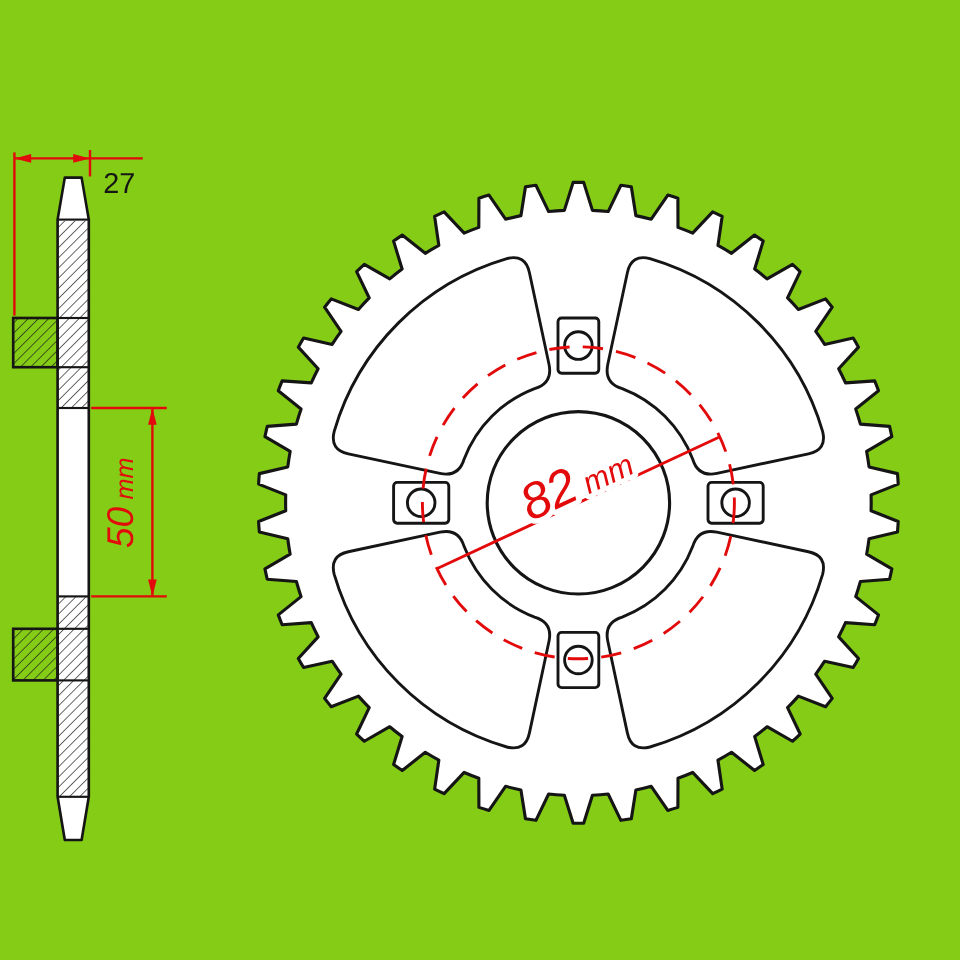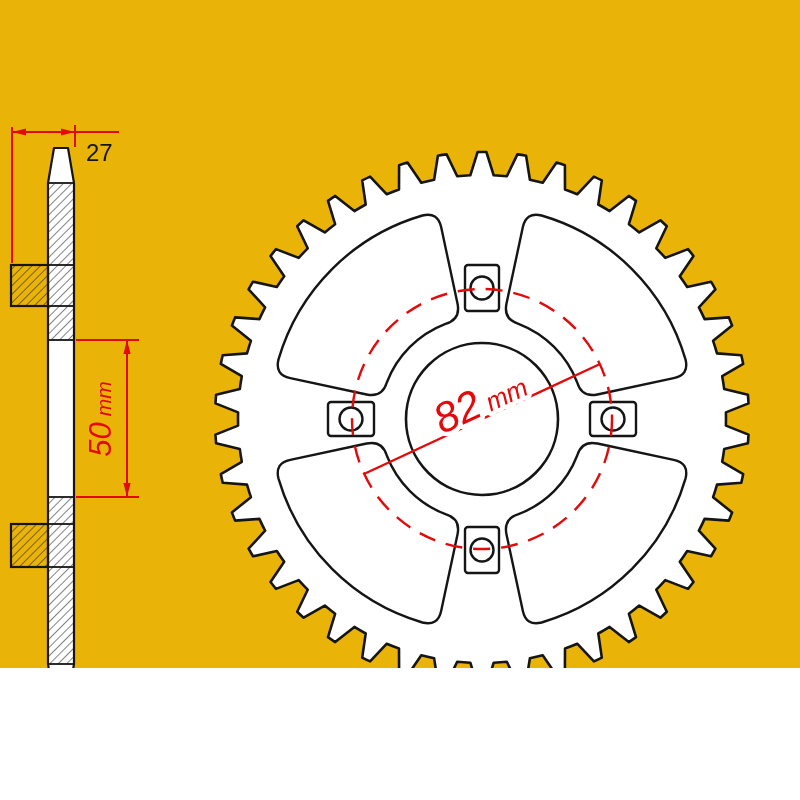--- a/index.html
+++ b/index.html
@@ -1,17 +1,17 @@
 <!DOCTYPE html>
 <html style="--red: #e20a0a; --ink: #151515;"><head>
 <meta charset="utf-8">
 <style>
   html, body { margin: 0; padding: 0; background: #ffffff; }
   .stage {
-    width: 800px; height: 668px; position: relative; background: #eab308;
+    width: 800px; height: 800px; position: relative; background: #84cc16;
     font-family: "Liberation Sans", sans-serif; overflow: hidden;
   }
   svg { display: block; }
   text, tspan { font-family: "Liberation Sans", sans-serif; }
   .ink-stroke { stroke: var(--ink, #151515); fill: none; }
   .white-fill { fill: #ffffff; }
   .red-stroke { stroke: var(--red, #e20a0a); fill: none; }
   .red-fill   { fill: var(--red, #e20a0a); stroke: none; }
   .red-text   { fill: var(--red, #e20a0a); }
   .ink-text   { fill: var(--ink, #151515); }

